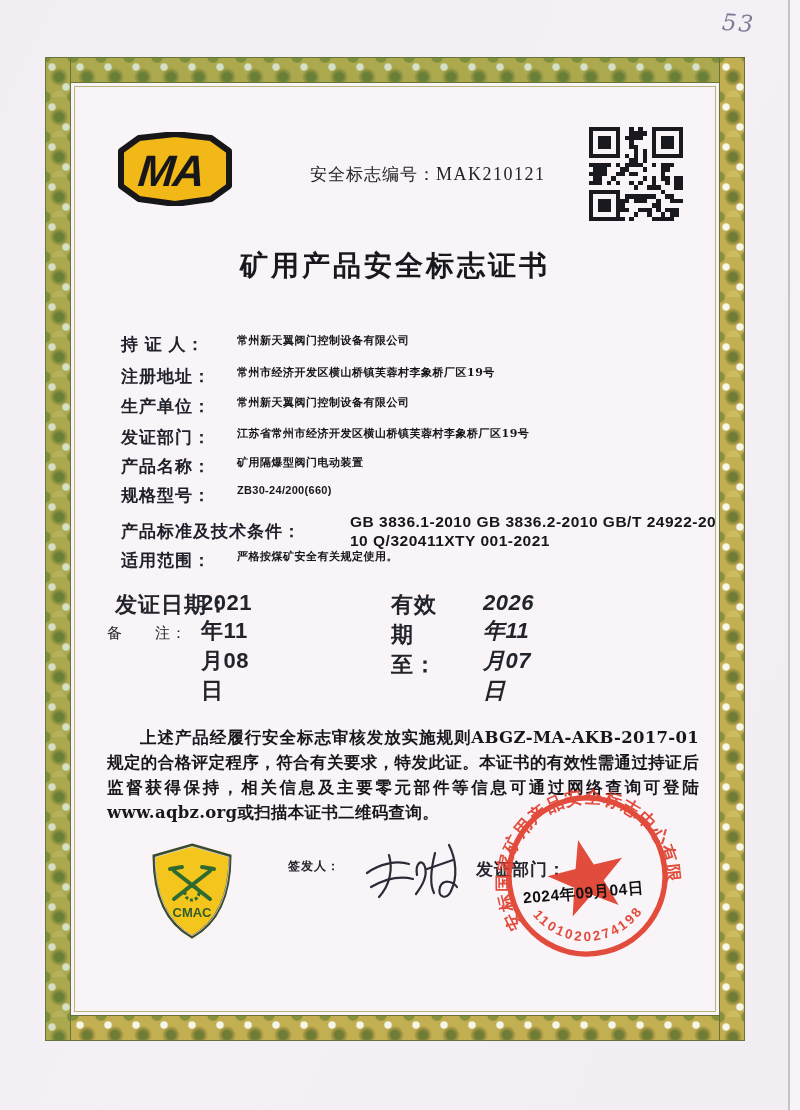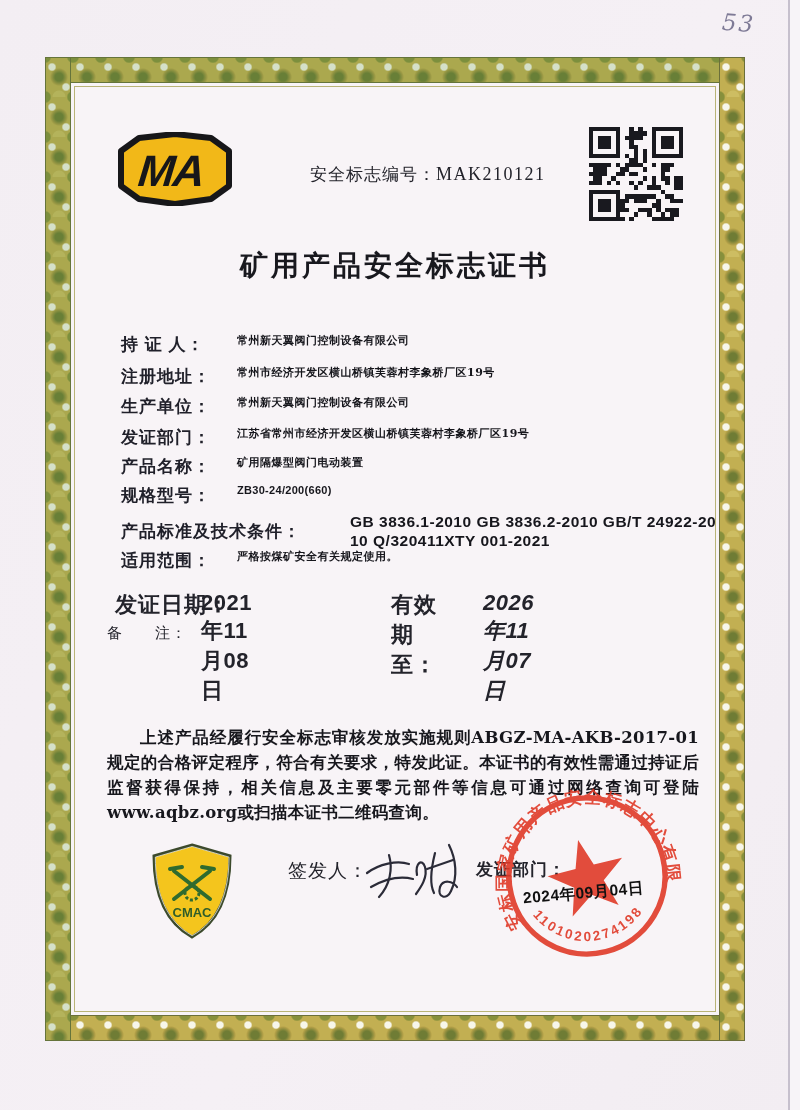--- a/index.html
+++ b/index.html
@@ -84,21 +84,21 @@
   
   .statement{
     position:absolute;left:36px;top:642px;width:592px;
     font-size:16.5px;font-weight:700;line-height:25px;
     text-indent:2em;text-align:justify;color:#17171d;
     font-family:"DejaVu Serif", serif;letter-spacing:0.3px;
   }
 
   
   .cmac{position:absolute;left:77px;top:760px;width:88px;height:97px;}
-  .signer-label{position:absolute;left:217px;top:775px;font-size:19px;font-weight:400;letter-spacing:1px;}
+  .signer-label{position:absolute;left:217px;top:775px;font-size:12px;font-weight:700;letter-spacing:1px;}
   .signature{position:absolute;left:288px;top:750px;width:118px;height:72px;}
   .dept-label{position:absolute;left:381px;top:775px;font-size:17px;font-weight:600;letter-spacing:1px;margin-left:24px;}
 
   .stamp{position:absolute;left:413px;top:690px;width:206px;height:206px;transform:rotate(-14deg);opacity:.9;}
   .stamp-date{
     position:absolute;left:452px;top:800px;font-size:15.5px;font-weight:700;color:#111;
     transform:rotate(-5deg);letter-spacing:0.5px;white-space:nowrap;
   }
 </style>
 </head>

